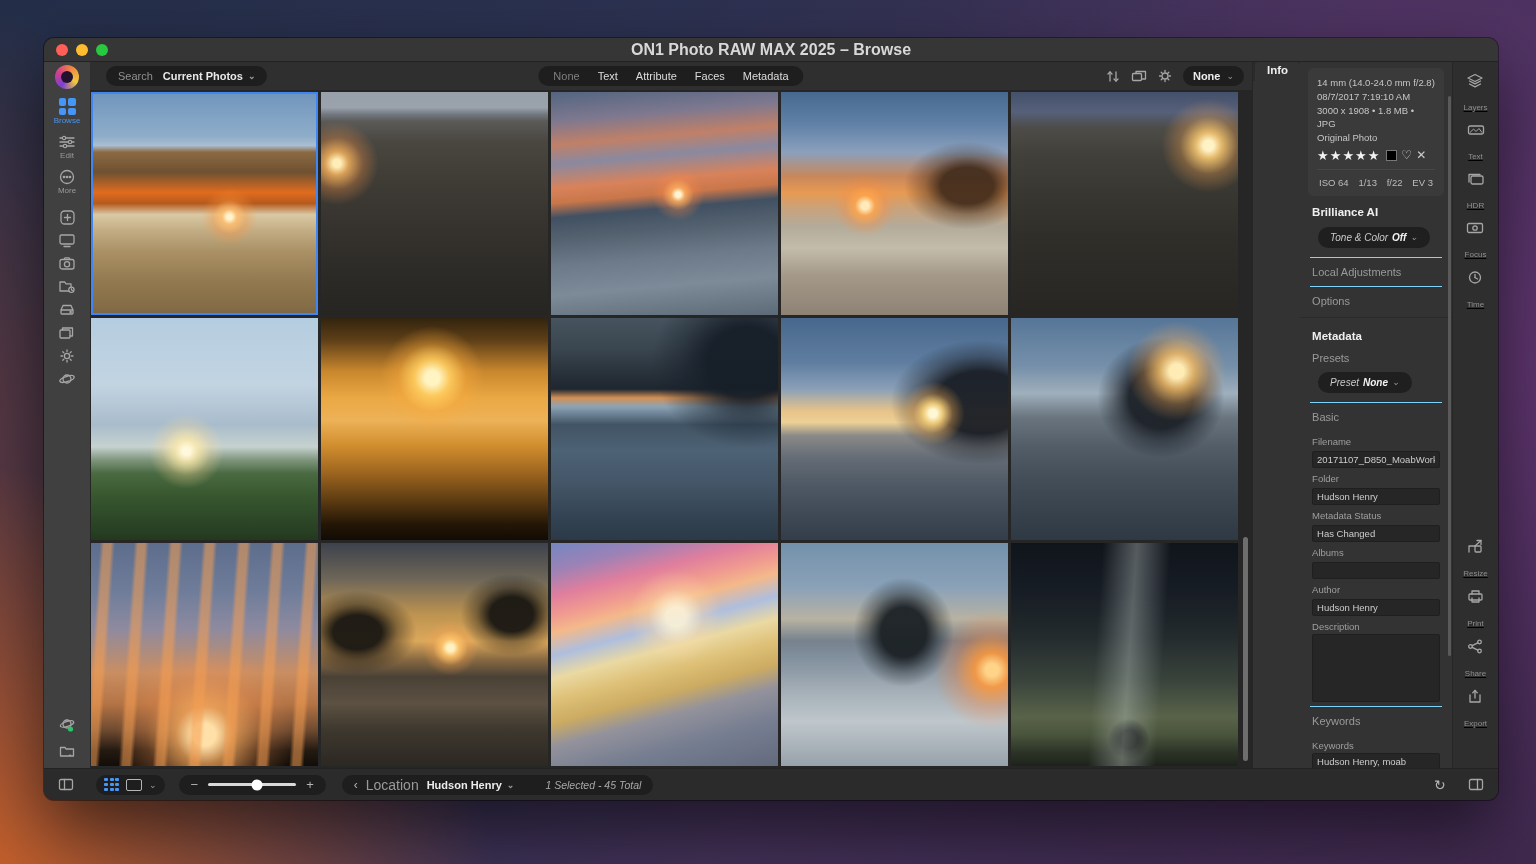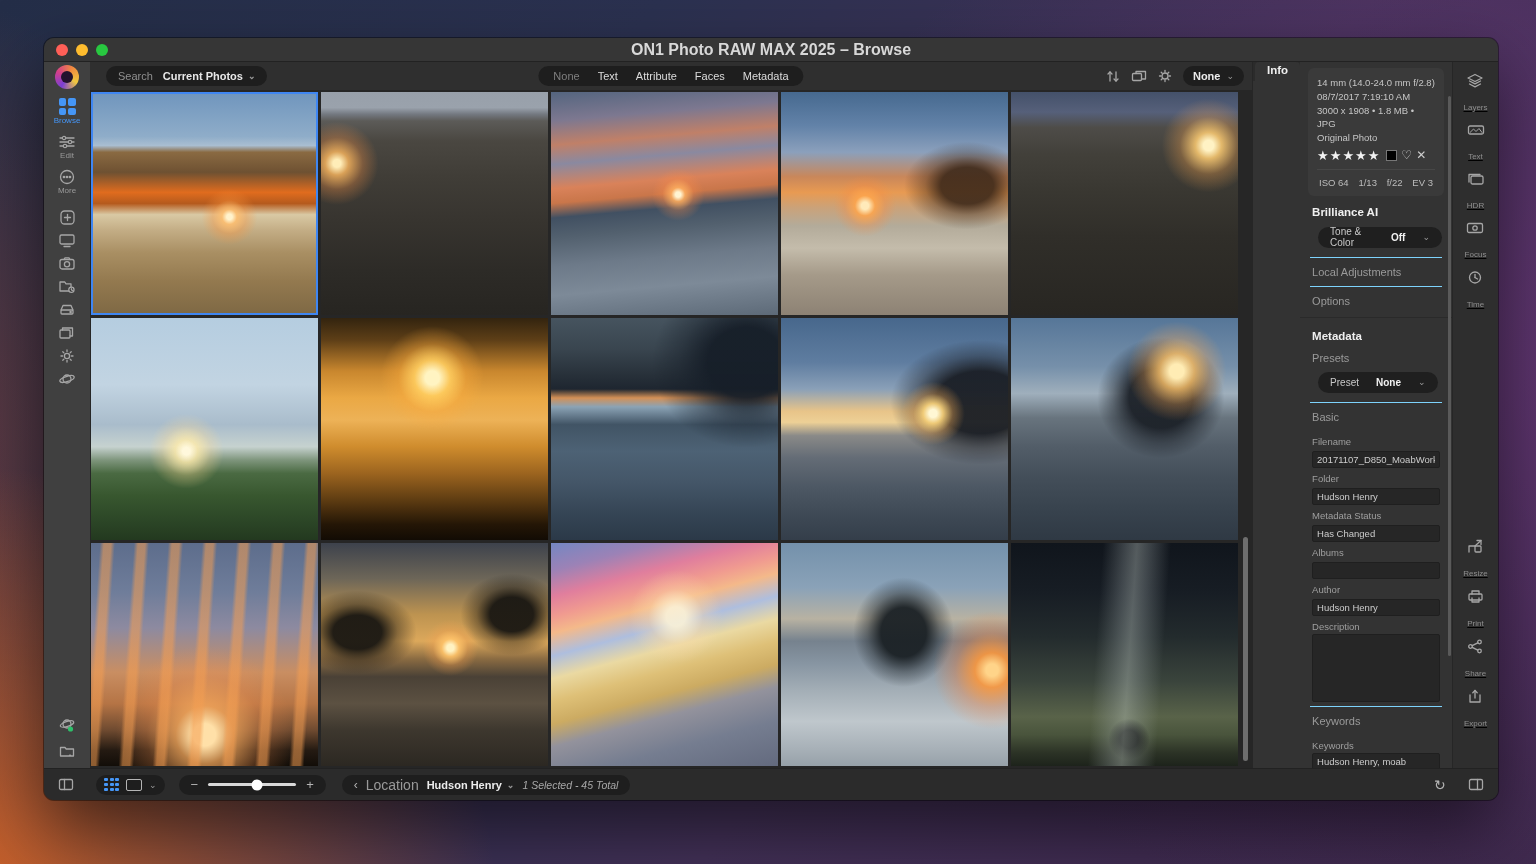--- a/index.html
+++ b/index.html
@@ -70,40 +70,40 @@
   .gridglyph span{ background:#4596f7; border-radius:1px; }
   .photoglyph{ width:16px; height:12px; border:1.3px solid #b5b5b5; border-radius:2px; }
   .zoomgroup{ margin-left:14px; height:20px; padding:0 12px; gap:10px; }
   .zbtn{ color:#b5b5b5; font-size:13px; cursor:pointer; line-height:1; }
   .ztrack{ position:relative; width:88px; height:3px; background:#d9d9d9; border-radius:2px; cursor:pointer; }
   .zknob{ position:absolute; top:50%; left:55%; width:11px; height:11px; background:#fff; border-radius:50%; transform:translate(-50%,-50%); cursor:grab; }
   .locgroup{ margin-left:16px; height:20px; padding:0 12px; gap:8px; }
   .backchev{ color:#b5b5b5; font-size:12px; cursor:pointer; }
   .loclabel{ font-size:14px; color:#9a9a9a; }
   .locval{ font-size:11px; color:#ececec; font-weight:bold; cursor:pointer; display:flex; gap:5px; align-items:center; }
-  .selstatus{ font-size:10.5px; color:#a8a8a8; font-style:italic; margin-left:0; }
+  .selstatus{ font-size:10.5px; color:#a8a8a8; font-style:italic; margin-left:23px; }
   .bb-right{ position:absolute; right:14px; display:flex; align-items:center; gap:22px; }
   .resetglyph{ color:#b5b5b5; font-size:14px; cursor:pointer; transform:scaleX(-1); display:inline-block; }
   
   .infopanel{ width:200px; background:#333333; flex:0 0 auto; display:flex; flex-direction:row; position:relative; border-left:1px solid #262626; }
   .info-tabrow{ height:19px; background:#2b2b2b; display:flex; flex:0 0 auto; }
   .info-tab{ background:#333333; border-radius:4px 4px 0 0; padding:2px 12px 0; font-size:11.5px; font-weight:bold; color:#efefef; margin-left:2px; cursor:pointer; }
   .info-body{ flex:1 1 auto; overflow:hidden; padding:6px 10px 0; position:relative; }
   .exif-card{ background:#3a3a3a; border-radius:6px; padding:8px 9px 0; margin:0 -2px; }
   .exif-line{ font-size:9.5px; color:#c6c6c6; line-height:1.45; }
   .rating-row{ display:flex; align-items:center; gap:4px; margin-top:3px; padding-bottom:6px; }
   .stars{ color:#f2f2f2; font-size:13px; letter-spacing:1px; cursor:pointer; }
   .swatch{ width:11px; height:11px; background:#000; border:1px solid #777; margin-left:2px; cursor:pointer; }
   .heart,.clearx{ color:#cfcfcf; font-size:12px; cursor:pointer; }
   .expo-row{ display:flex; justify-content:space-between; border-top:1px solid #474747; padding:7px 2px 8px; }
   .expo{ font-size:9.5px; color:#bdbdbd; }
   .sec-bold{ font-size:11.5px; font-weight:bold; color:#f0f0f0; padding:10px 2px 2px; }
   .sec-dim{ font-size:11px; color:#9a9a9a; padding:8px 2px; border-top:1px solid #7dd3fc; cursor:pointer; }
   .sec-dim.first{ border-top:none; }
-  .ctl-pill{ background:#1f1f1f; border-radius:12px; height:21px; display:inline-flex; align-items:center; gap:17px; padding:0 12px; margin:7px 0 9px 8px; cursor:pointer; }
+  .ctl-pill{ background:#1f1f1f; border-radius:12px; height:21px; display:inline-flex; align-items:center; gap:4px; padding:0 12px; margin:7px 0 9px 8px; cursor:pointer;font-style:italic; }
   .ctl-pill .lab{ font-size:10px; color:#c9c9c9; }
   .ctl-pill .val{ font-size:10px; color:#f2f2f2; font-weight:bold; }
   .hrule{ border-top:1px solid #2a2a2a; margin:2px -10px; }
   .fld{ margin:5px 2px 0; }
   .fld-label{ font-size:9.5px; color:#9f9f9f; margin-bottom:2px; }
   .fld input, .fld textarea{ width:100%; background:#262626; border:1px solid #1f1f1f; border-radius:2px; color:#cdcdcd; font-size:9.5px; font-family:"Liberation Sans",sans-serif; padding:2px 4px; outline:none; resize:none; }
   .fld textarea{ height:68px; }
   .fld textarea.kw{ height:62px; }
   .info-scroll{ position:absolute; right:1px; top:34px; width:3px; height:560px; background:#5a5a5a; border-radius:2px; cursor:grab; }
   

